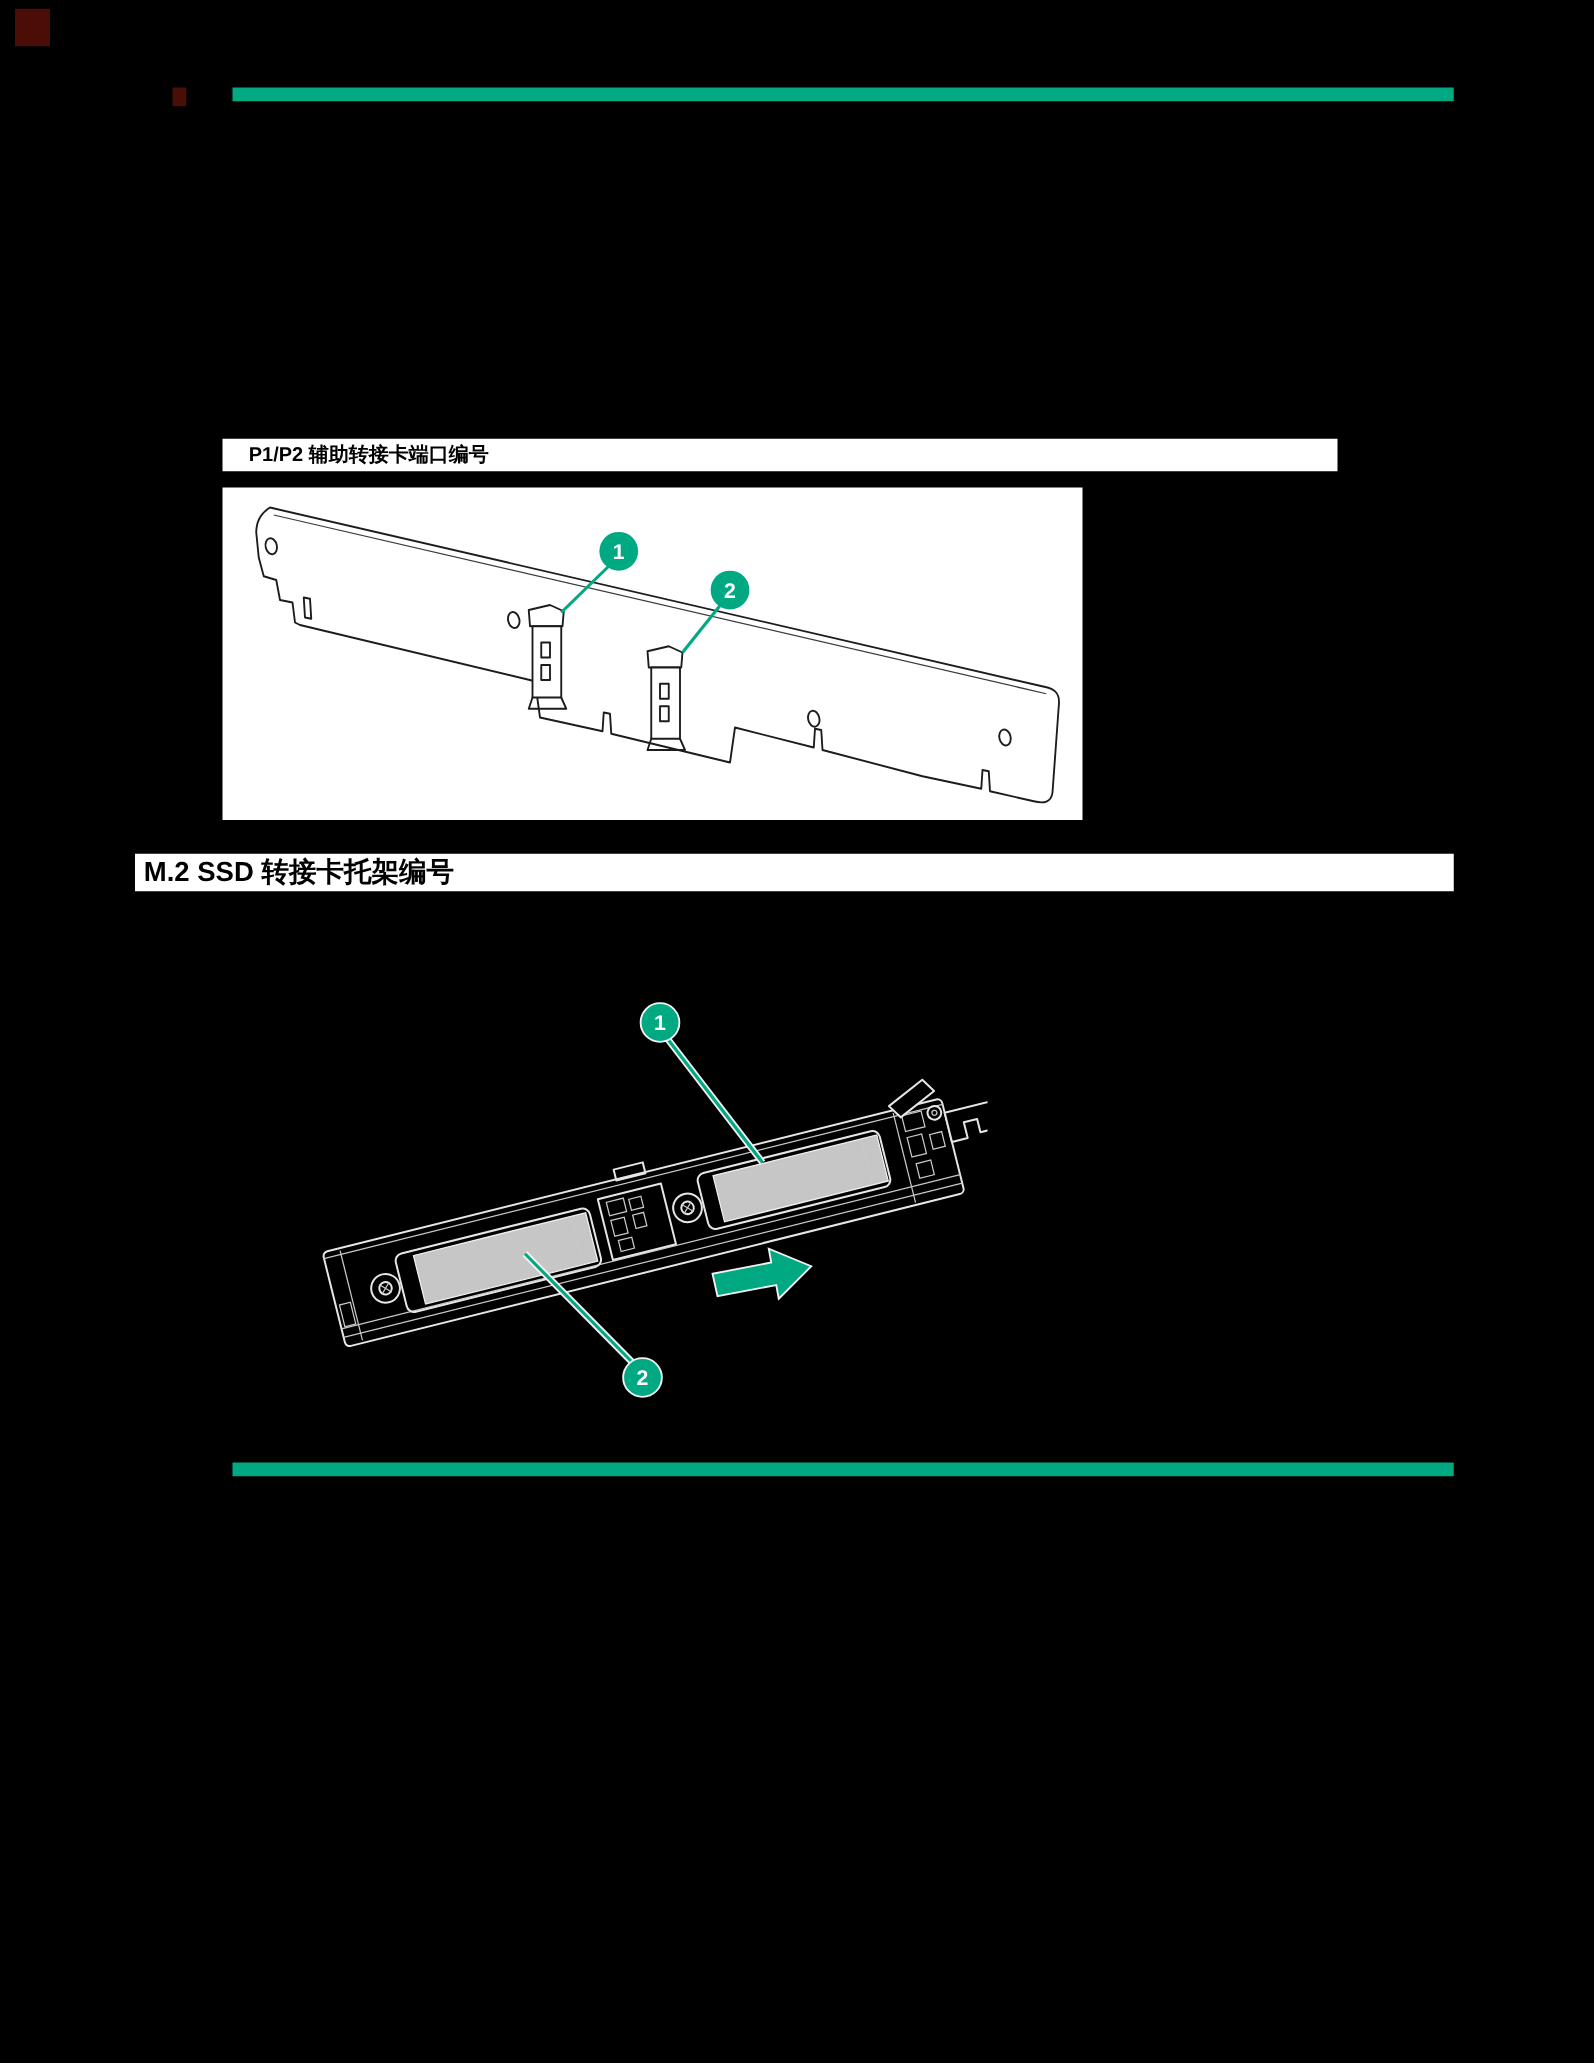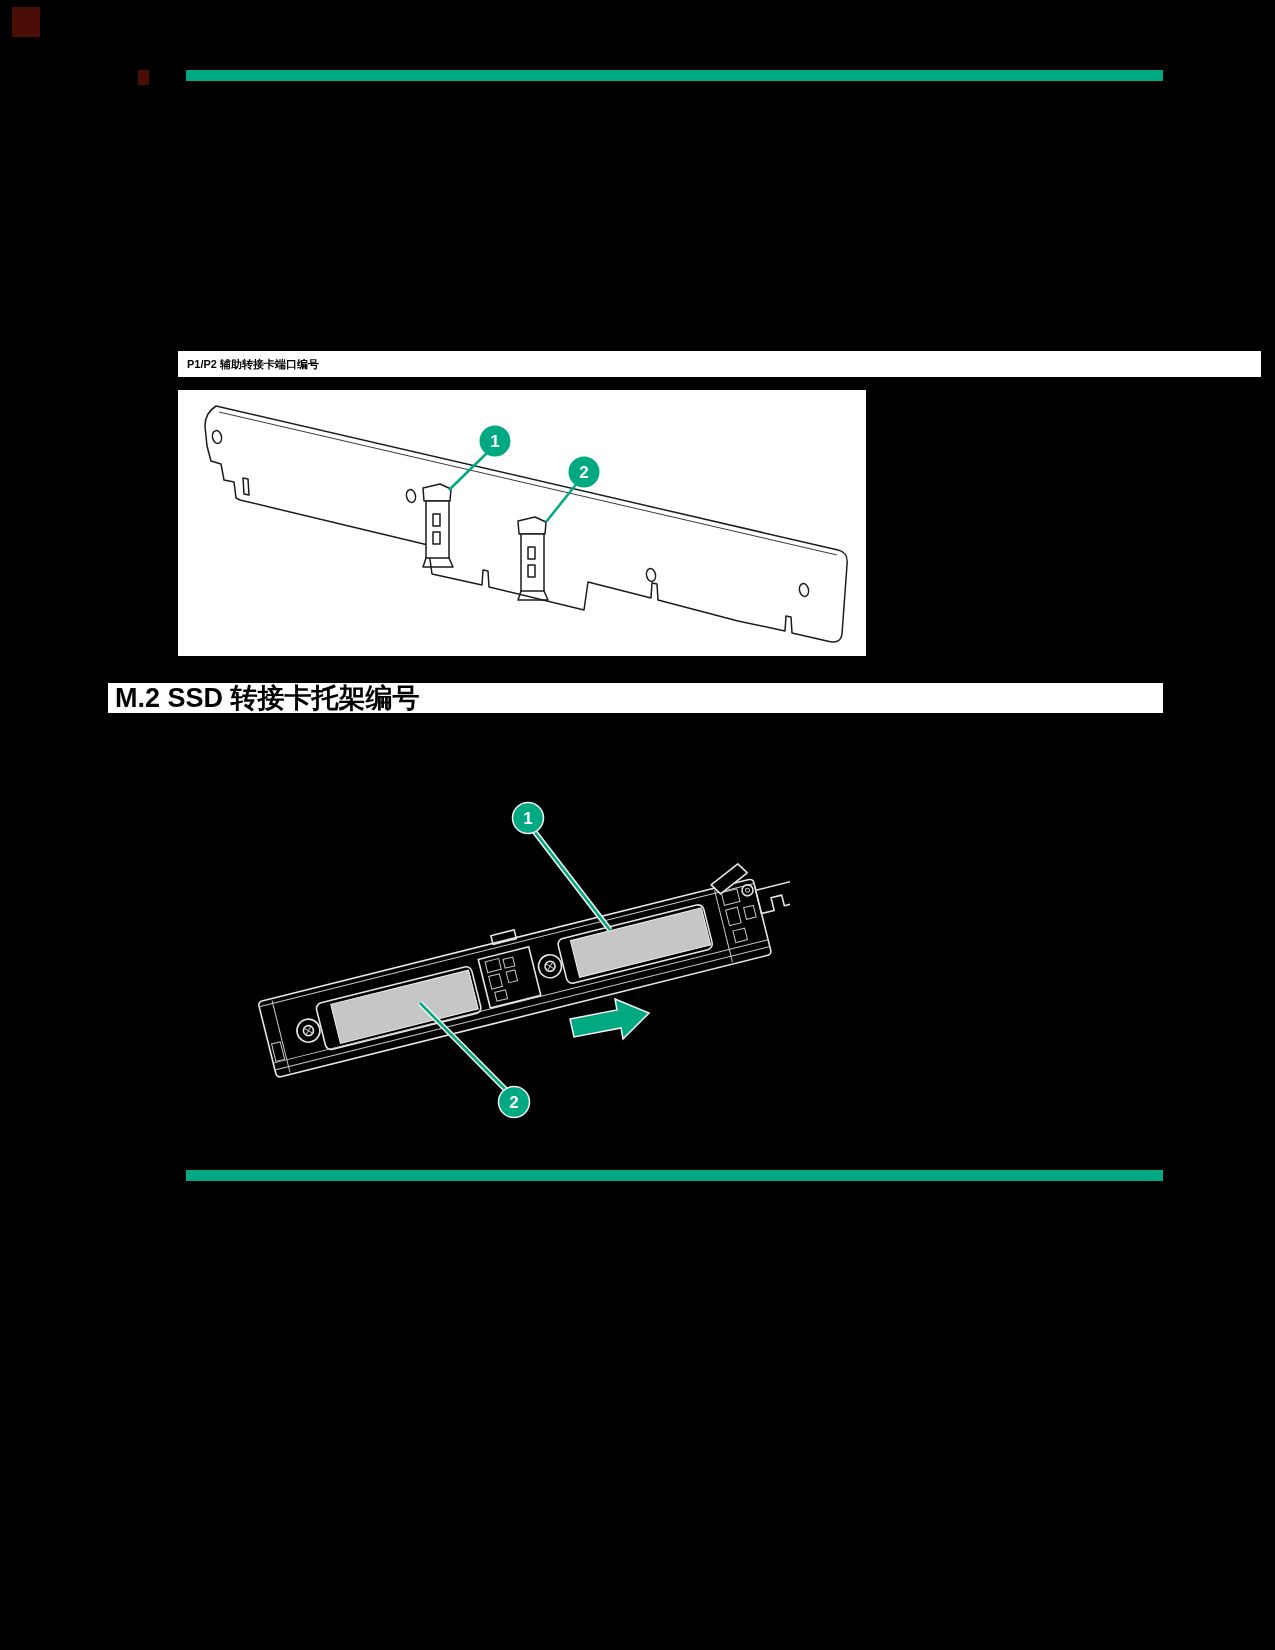--- a/index.html
+++ b/index.html
@@ -17,22 +17,22 @@
   .rule{position:absolute;left:186px;width:977px;height:11px;background:var(--accent);}
   .rule.top{top:70px;}
   .rule.bottom{top:1170px;}
   .marker{position:absolute;background:var(--marker);}
   .marker.m1{left:12px;top:7px;width:28px;height:30px;}
   .marker.m2{left:138px;top:70px;width:11px;height:15px;}
   .hbar{
     position:absolute;background:var(--bar);color:#000;font-weight:bold;
     display:flex;align-items:center;white-space:nowrap;overflow:hidden;
   }
-  .hbar.h-sub{left:178px;top:351px;width:1083px;height:26px;font-size:11px;padding-left:9px;}
-  .hbar.h-main{left:108px;top:683px;width:1055px;height:30px;font-size:27px;padding-left:7px;}
+  .hbar.h-sub{left:178px;top:351px;width:892px;height:26px;font-size:16px;padding-left:21px;}
+  .hbar.h-main{left:108px;top:683px;width:1055px;height:30px;font-size:22px;padding-left:7px;}
   .figbox{
     position:absolute;left:178px;top:390px;width:688px;height:266px;background:#FFFFFF;
   }
   .fig2{position:absolute;left:230px;top:745px;width:560px;height:400px;}
   
   .d1{stroke:#1c1c1c;fill:none;stroke-width:1.5;stroke-linejoin:round;stroke-linecap:round;}
   .d1f{stroke:#1c1c1c;fill:#ffffff;stroke-width:1.5;stroke-linejoin:round;}
   .d1thin{stroke:#3a3a3a;fill:none;stroke-width:1;}
   
   .d2{stroke:#e6e6e6;fill:none;stroke-width:1.6;stroke-linejoin:round;stroke-linecap:round;}

